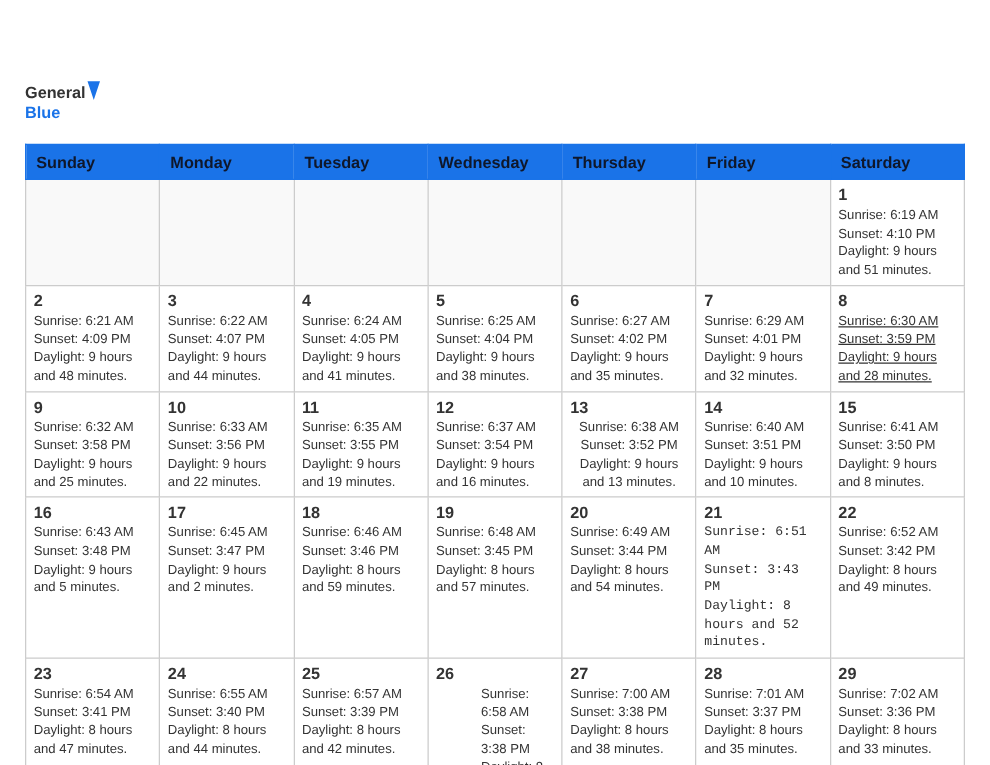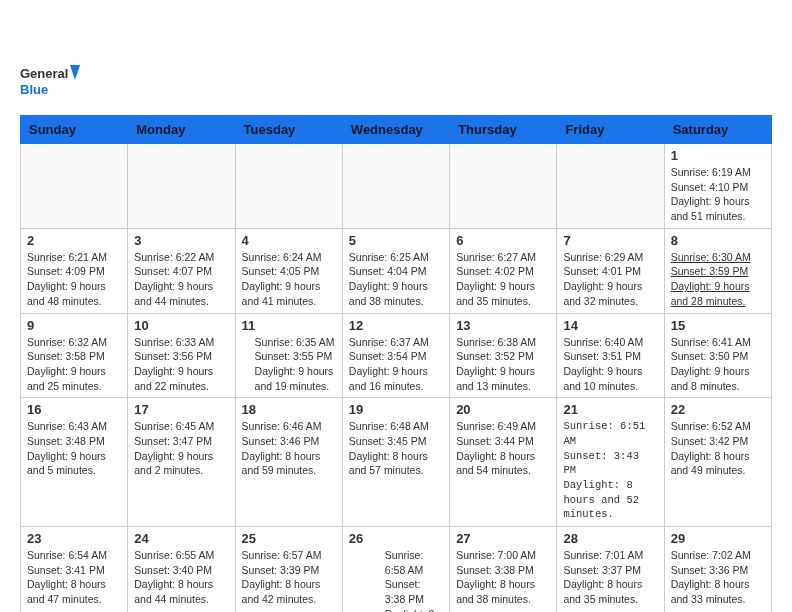--- a/index.html
+++ b/index.html
@@ -170,33 +170,33 @@
 Daylight: 9 hours and 25 minutes.</div>
         </td>
         <td>
           <div class="day-number">10</div>
           <div class="day-info" style="white-space: pre-line;">Sunrise: 6:33 AM
 Sunset: 3:56 PM
 Daylight: 9 hours and 22 minutes.</div>
         </td>
         <td>
           <div class="day-number">11</div>
-          <div class="day-info" style="white-space: pre-line; margin-left: 13px;">Sunrise: 6:35 AM
+          <div class="day-info" style="white-space: pre-line;">Sunrise: 6:35 AM
 Sunset: 3:55 PM
 Daylight: 9 hours and 19 minutes.</div>
         </td>
         <td>
           <div class="day-number">12</div>
           <div class="day-info" style="white-space: pre-line;">Sunrise: 6:37 AM
 Sunset: 3:54 PM
 Daylight: 9 hours and 16 minutes.</div>
         </td>
         <td>
           <div class="day-number">13</div>
-          <div class="day-info" style="white-space: pre-line;">Sunrise: 6:38 AM
+          <div class="day-info" style="white-space: pre-line; text-align: center;">Sunrise: 6:38 AM
 Sunset: 3:52 PM
 Daylight: 9 hours and 13 minutes.</div>
         </td>
         <td>
           <div class="day-number">14</div>
           <div class="day-info" style="white-space: pre-line;">Sunrise: 6:40 AM
 Sunset: 3:51 PM
 Daylight: 9 hours and 10 minutes.</div>
         </td>
         <td>

